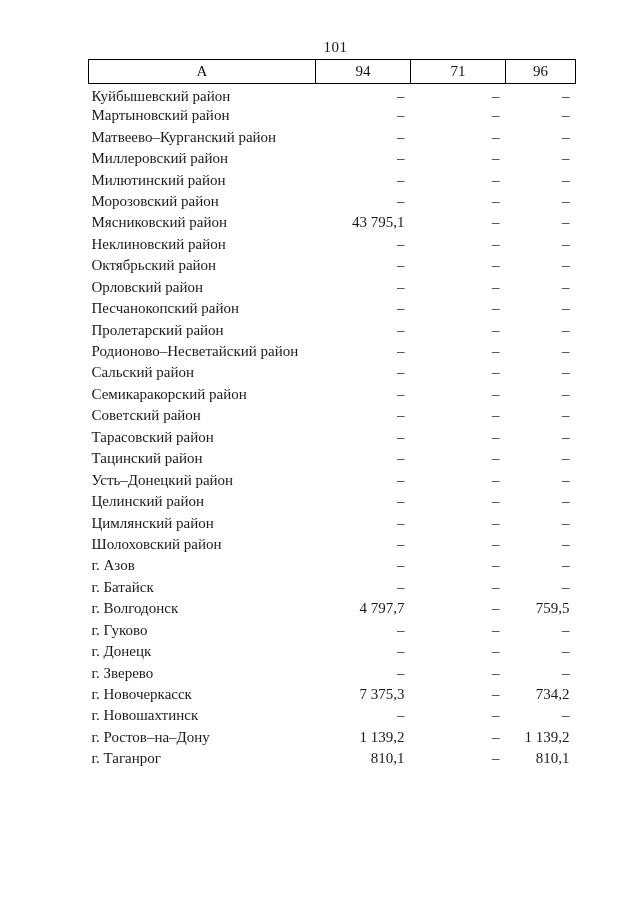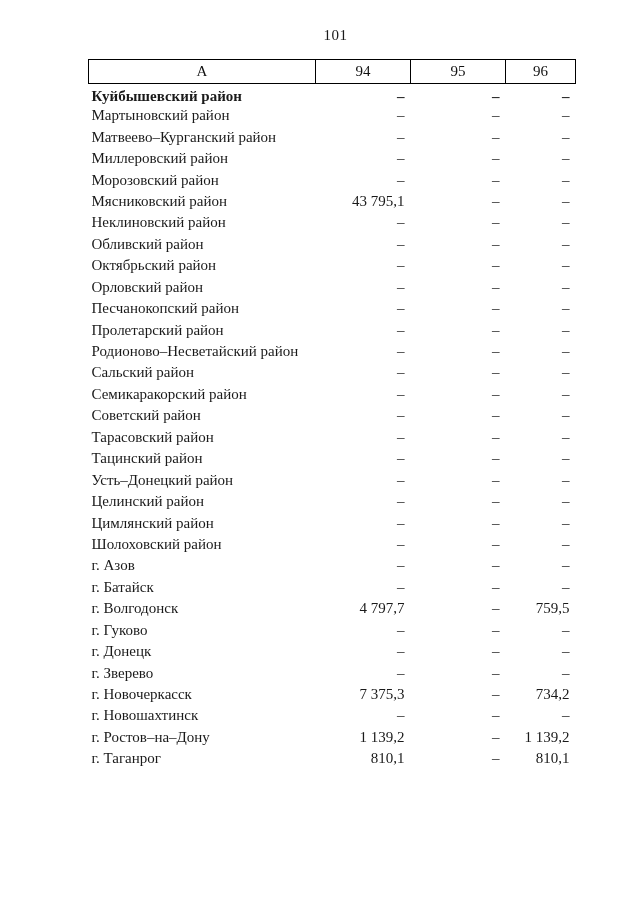--- a/index.html
+++ b/index.html
@@ -7,21 +7,21 @@
     width: 640px;
     height: 905px;
     background: #ffffff;
     font-family: "Liberation Serif", "DejaVu Serif", serif;
     color: #1a1a1a;
     position: relative;
     overflow: hidden;
   }
   .page-number {
     position: absolute;
-    top: 27px;
+    top: 39px;
     left: 92px;
     width: 487px;
     text-align: center;
     font-size: 15px;
     letter-spacing: 0.5px;
     color: #1a1a1a;
   }
   table.data-table {
     position: absolute;
     top: 59px;
@@ -55,42 +55,41 @@
   tbody td.name {
     text-align: left;
     padding-left: 3px;
   }
   tbody td.num {
     text-align: right;
     padding-right: 6px;
   }
   tbody tr:first-child td {
     padding-top: 4px;
-    font-weight: bold;
   }
 </style>
 </head>
 <body>
 
 <div class="page">
 
   <div class="page-number">101</div>
 
   <table class="data-table">
     <colgroup>
       <col class="col-a">
       <col class="col-94">
       <col class="col-95">
       <col class="col-96">
     </colgroup>
     <thead>
       <tr>
         <th>А</th>
         <th>94</th>
-        <th>95</th>
+        <th>71</th>
         <th>96</th>
       </tr>
     </thead>
     <tbody>
   <tr>
     <td class="name">Куйбышевский район</td>
     <td class="num">–</td>
     <td class="num">–</td>
     <td class="num">–</td>
   </tr>
@@ -109,20 +108,26 @@
     <td class="num">–</td>
   </tr>
 
   <tr>
     <td class="name">Миллеровский район</td>
     <td class="num">–</td>
     <td class="num">–</td>
     <td class="num">–</td>
   </tr>
 
+  <tr>
+    <td class="name">Милютинский район</td>
+    <td class="num">–</td>
+    <td class="num">–</td>
+    <td class="num">–</td>
+  </tr>
 
   <tr>
     <td class="name">Морозовский район</td>
     <td class="num">–</td>
     <td class="num">–</td>
     <td class="num">–</td>
   </tr>
 
   <tr>
     <td class="name">Мясниковский район</td>
@@ -131,26 +136,20 @@
     <td class="num">–</td>
   </tr>
 
   <tr>
     <td class="name">Неклиновский район</td>
     <td class="num">–</td>
     <td class="num">–</td>
     <td class="num">–</td>
   </tr>
 
-  <tr>
-    <td class="name">Обливский район</td>
-    <td class="num">–</td>
-    <td class="num">–</td>
-    <td class="num">–</td>
-  </tr>
 
   <tr>
     <td class="name">Октябрьский район</td>
     <td class="num">–</td>
     <td class="num">–</td>
     <td class="num">–</td>
   </tr>
 
   <tr>
     <td class="name">Орловский район</td>

